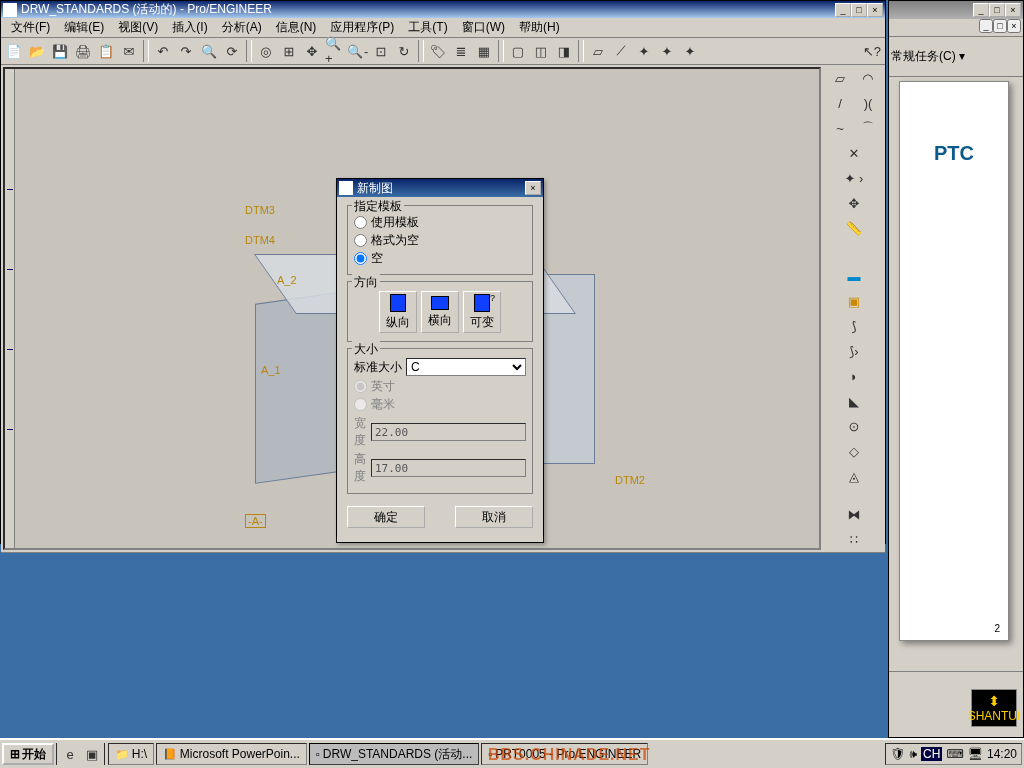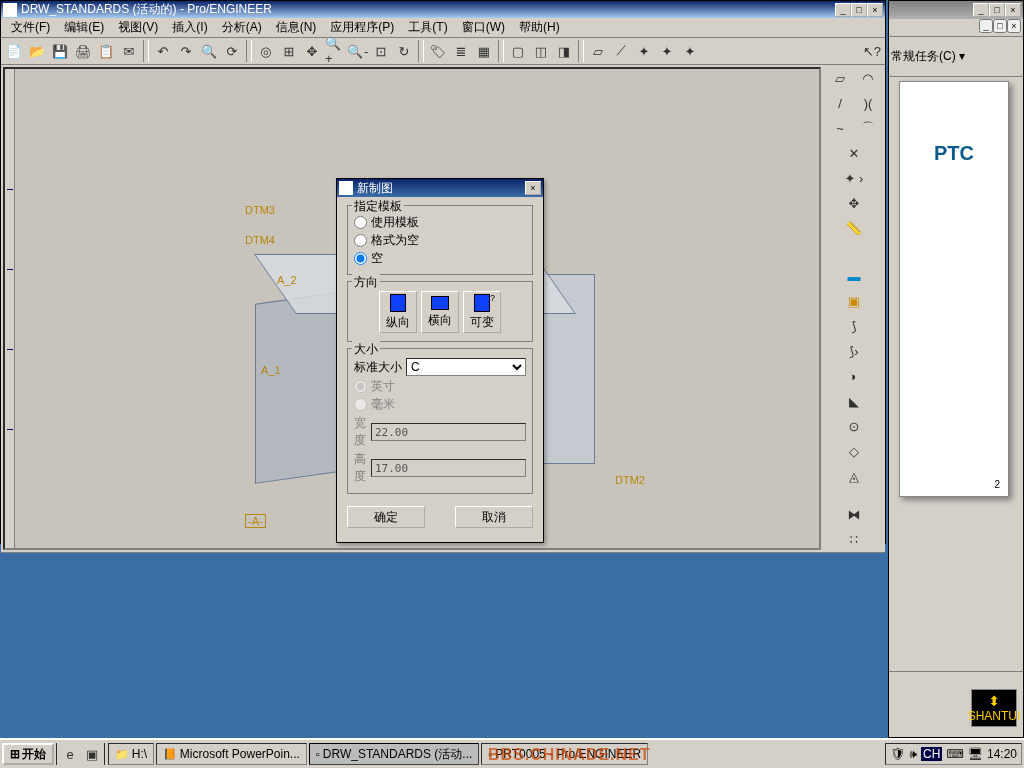--- a/index.html
+++ b/index.html
@@ -49,21 +49,21 @@
 .orient-btn { width: 38px; height: 42px; border: 1px outset #fff; background: #d4d0c8; display: flex; flex-direction: column; align-items: center; justify-content: center; gap: 2px; }
 .orient-btn .pg { width: 16px; height: 18px; background: #1040ff; border:1px solid #000; }
 .orient-btn.landscape .pg { width:18px; height:14px; }
 .select { flex: 1; height: 18px; border: 1px inset #808080; background: #fff; }
 .disabled { color: #808080; }
 .dlg-buttons { display: flex; justify-content: center; gap: 30px; padding: 6px 0 10px; }
 
 
 .ppt-window { position: absolute; left: 888px; top: 0; width: 136px; height: 738px; background: #d4d0c8; border: 1px solid #000; }
 .ppt-window .ppt-tb { height:40px; background:#d4d0c8; border-bottom:1px solid #808080; display:flex; align-items:center; padding:2px; }
-.ppt-slide { position: absolute; top: 80px; left: 10px; width: 110px; height: 416px; background: #fff; border: 1px solid #888; box-shadow: 3px 3px 6px rgba(0,0,0,0.4); display:flex; align-items:flex-start; justify-content:center; padding-top:60px; }
+.ppt-slide { position: absolute; top: 80px; left: 10px; width: 110px; height: 560px; background: #fff; border: 1px solid #888; box-shadow: 3px 3px 6px rgba(0,0,0,0.4); display:flex; align-items:flex-start; justify-content:center; padding-top:60px; }
 .ptc-logo { color: #0a5a8c; font-weight: bold; font-size: 20px; font-family: Arial; }
 .shantui { position:absolute; right:6px; bottom:10px; width:46px; height:38px; background:#000; color:#ffcc00; font-size:8px; display:flex; flex-direction:column; align-items:center; justify-content:center; border:1px solid #888; }
 
 
 .taskbar { position: absolute; left: 0; bottom: 0; right: 0; height: 30px; background: #d4d0c8; border-top: 2px outset #fff; display: flex; align-items: center; padding: 2px; gap: 2px; }
 .start-btn { height: 22px; padding: 0 6px; border: 2px outset #fff; background: #d4d0c8; display: flex; align-items: center; font-weight: bold; gap:2px; }
 .task-btn { height: 22px; padding: 0 6px; border: 1px inset #808080; background: #d4d0c8; display: flex; align-items: center; gap: 3px; font-size: 11px; max-width:180px; overflow:hidden; white-space:nowrap; }
 .task-btn.pressed { border: 1px inset #404040; background:#bbb; }
 .tray { margin-left: auto; height: 22px; border: 1px inset #808080; display: flex; align-items: center; padding: 0 4px; gap: 4px; font-size: 11px; }
 .watermark { position:absolute; left:440px; bottom:4px; color:#cc4400; font-size:16px; font-weight:bold; letter-spacing:1px; opacity:0.7; pointer-events:none;margin-left:48px; }

